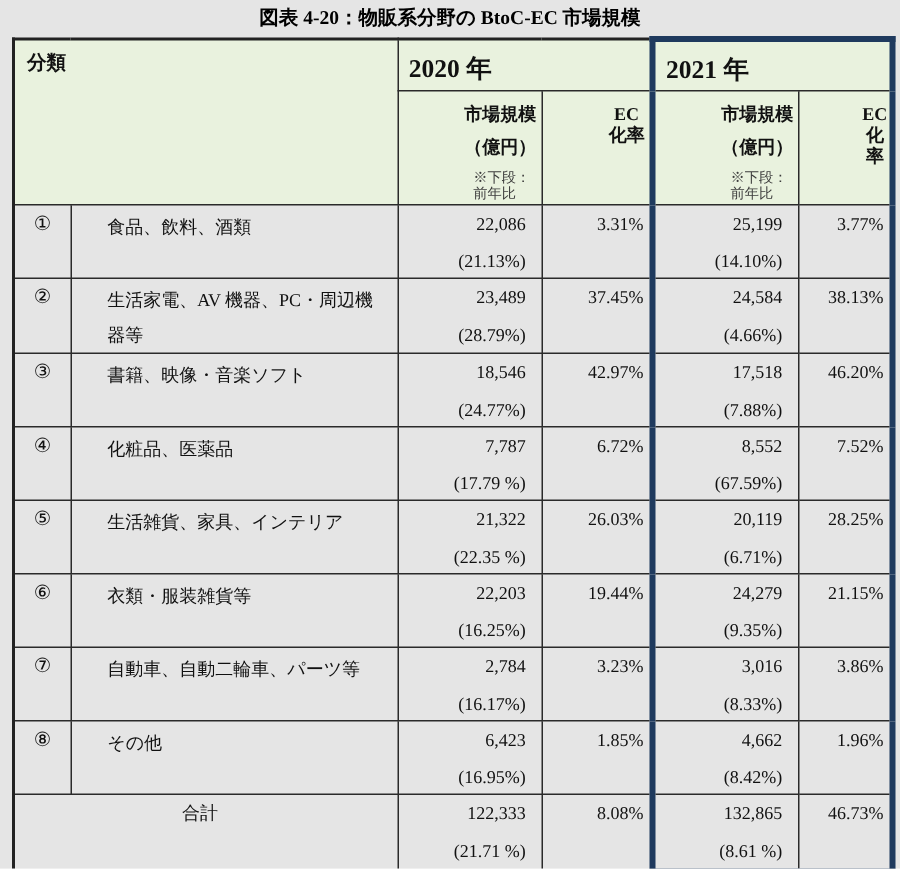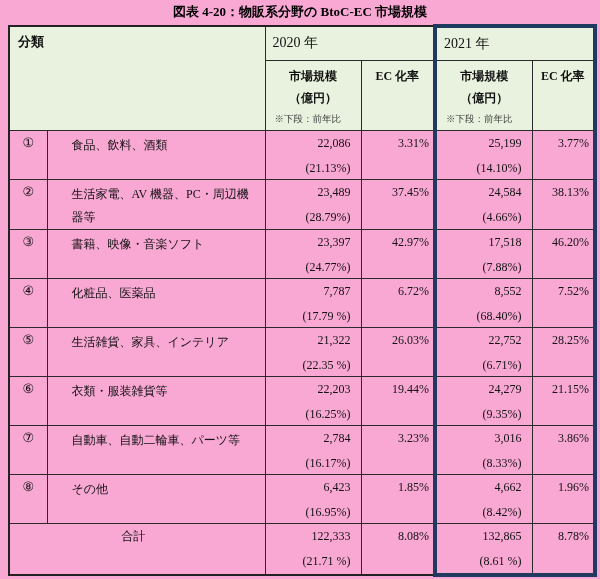--- a/index.html
+++ b/index.html
@@ -2,37 +2,37 @@
 <html style="--header-bg: #e9f2de; --navy: #1f3a5e;"><head>
 <meta charset="utf-8">
 <style>
   * { box-sizing: border-box; }
   html, body { margin: 0; padding: 0; background: #ffffff; }
   body {
     width: 600px; height: 579px; overflow: hidden;
     font-family: "Liberation Serif", "DejaVu Serif", serif;
     color: #111111;
   }
-  .page { width: 600px; height: 579px; background: #f9a8d4; padding-top: 2px; }
+  .page { width: 600px; height: 579px; background: #e5e5e5; padding-top: 2px; }
   .title {
     text-align: center; font-weight: bold; font-size: 13px;
     height: 20px; line-height: 20px; margin-bottom: 2px; color: #000;
   }
   table.ec-table {
     border-collapse: collapse; table-layout: fixed;
     margin-left: 8px; width: 586px;
     border: 2px solid #222222;
   }
   th, td {
     border: 1px solid #2a2a2a; padding: 0;
     vertical-align: top; font-weight: normal;
   }
-  thead th { background: var(--header-bg, #e9f2de); }
+  thead th { background: var(--header-bg, #e9f2de); padding-left: 41px; }
   .cat-head  { text-align: left; padding: 6px 0 0 8px; font-weight: bold; font-size: 13px; margin-left: 16px; }
-  .year-head { text-align: left; padding: 7px 0 0 7px; font-weight: normal; font-size: 14px; height: 34px; }
+  .year-head { text-align: left; padding: 7px 0 0 7px; font-weight: bold; font-size: 17px; height: 34px; }
   .r-sub th  { height: 70px; }
   .sh-line { text-align: center; font-weight: bold; font-size: 12px; margin-top: 8px; line-height: 14px; }
   .sh-note { text-align: left; font-size: 9.5px; color: #3c3c3c; margin-top: 9px; padding-left: 9px; line-height: 11px; }
   tbody td { font-size: 12px; }
   .body-row { height: 49px; }
   .num { text-align: center; padding-top: 4px; font-size: 13px; line-height: 16px; }
   .cat { padding: 3px 6px 0 24px; line-height: 23px; }
   .mkt { text-align: right; padding-right: 10px; padding-left: 24px; }
   .ec  { text-align: right; padding-right: 4px; }
   .val { margin-top: 4px; line-height: 16px; }
@@ -122,21 +122,21 @@
         </td>
         <td class="ec nb-r">
           <div class="val">38.13%</div>
         </td>
       </tr>
 
       <tr class="body-row">
         <td class="num">③</td>
         <td class="cat">書籍、映像・音楽ソフト</td>
         <td class="mkt">
-          <div class="val">23,397</div>
+          <div class="val">18,546</div>
           <div class="yoy">(24.77%)</div>
         </td>
         <td class="ec">
           <div class="val">42.97%</div>
         </td>
         <td class="mkt nb-l">
           <div class="val">17,518</div>
           <div class="yoy">(7.88%)</div>
         </td>
         <td class="ec nb-r">
@@ -149,39 +149,39 @@
         <td class="cat">化粧品、医薬品</td>
         <td class="mkt">
           <div class="val">7,787</div>
           <div class="yoy">(17.79 %)</div>
         </td>
         <td class="ec">
           <div class="val">6.72%</div>
         </td>
         <td class="mkt nb-l">
           <div class="val">8,552</div>
-          <div class="yoy">(68.40%)</div>
+          <div class="yoy">(67.59%)</div>
         </td>
         <td class="ec nb-r">
           <div class="val">7.52%</div>
         </td>
       </tr>
 
       <tr class="body-row">
         <td class="num">⑤</td>
         <td class="cat">生活雑貨、家具、インテリア</td>
         <td class="mkt">
           <div class="val">21,322</div>
           <div class="yoy">(22.35 %)</div>
         </td>
         <td class="ec">
           <div class="val">26.03%</div>
         </td>
         <td class="mkt nb-l">
-          <div class="val">22,752</div>
+          <div class="val">20,119</div>
           <div class="yoy">(6.71%)</div>
         </td>
         <td class="ec nb-r">
           <div class="val">28.25%</div>
         </td>
       </tr>
 
       <tr class="body-row">
         <td class="num">⑥</td>
         <td class="cat">衣類・服装雑貨等</td>
@@ -246,19 +246,19 @@
           <div class="yoy">(21.71 %)</div>
         </td>
         <td class="ec">
           <div class="val">8.08%</div>
         </td>
         <td class="mkt nb-l nb-b">
           <div class="val">132,865</div>
           <div class="yoy">(8.61 %)</div>
         </td>
         <td class="ec nb-r nb-b">
-          <div class="val">8.78%</div>
+          <div class="val">46.73%</div>
         </td>
       </tr>
 
     </tbody>
   </table>
 </div>
 
 </body></html>

